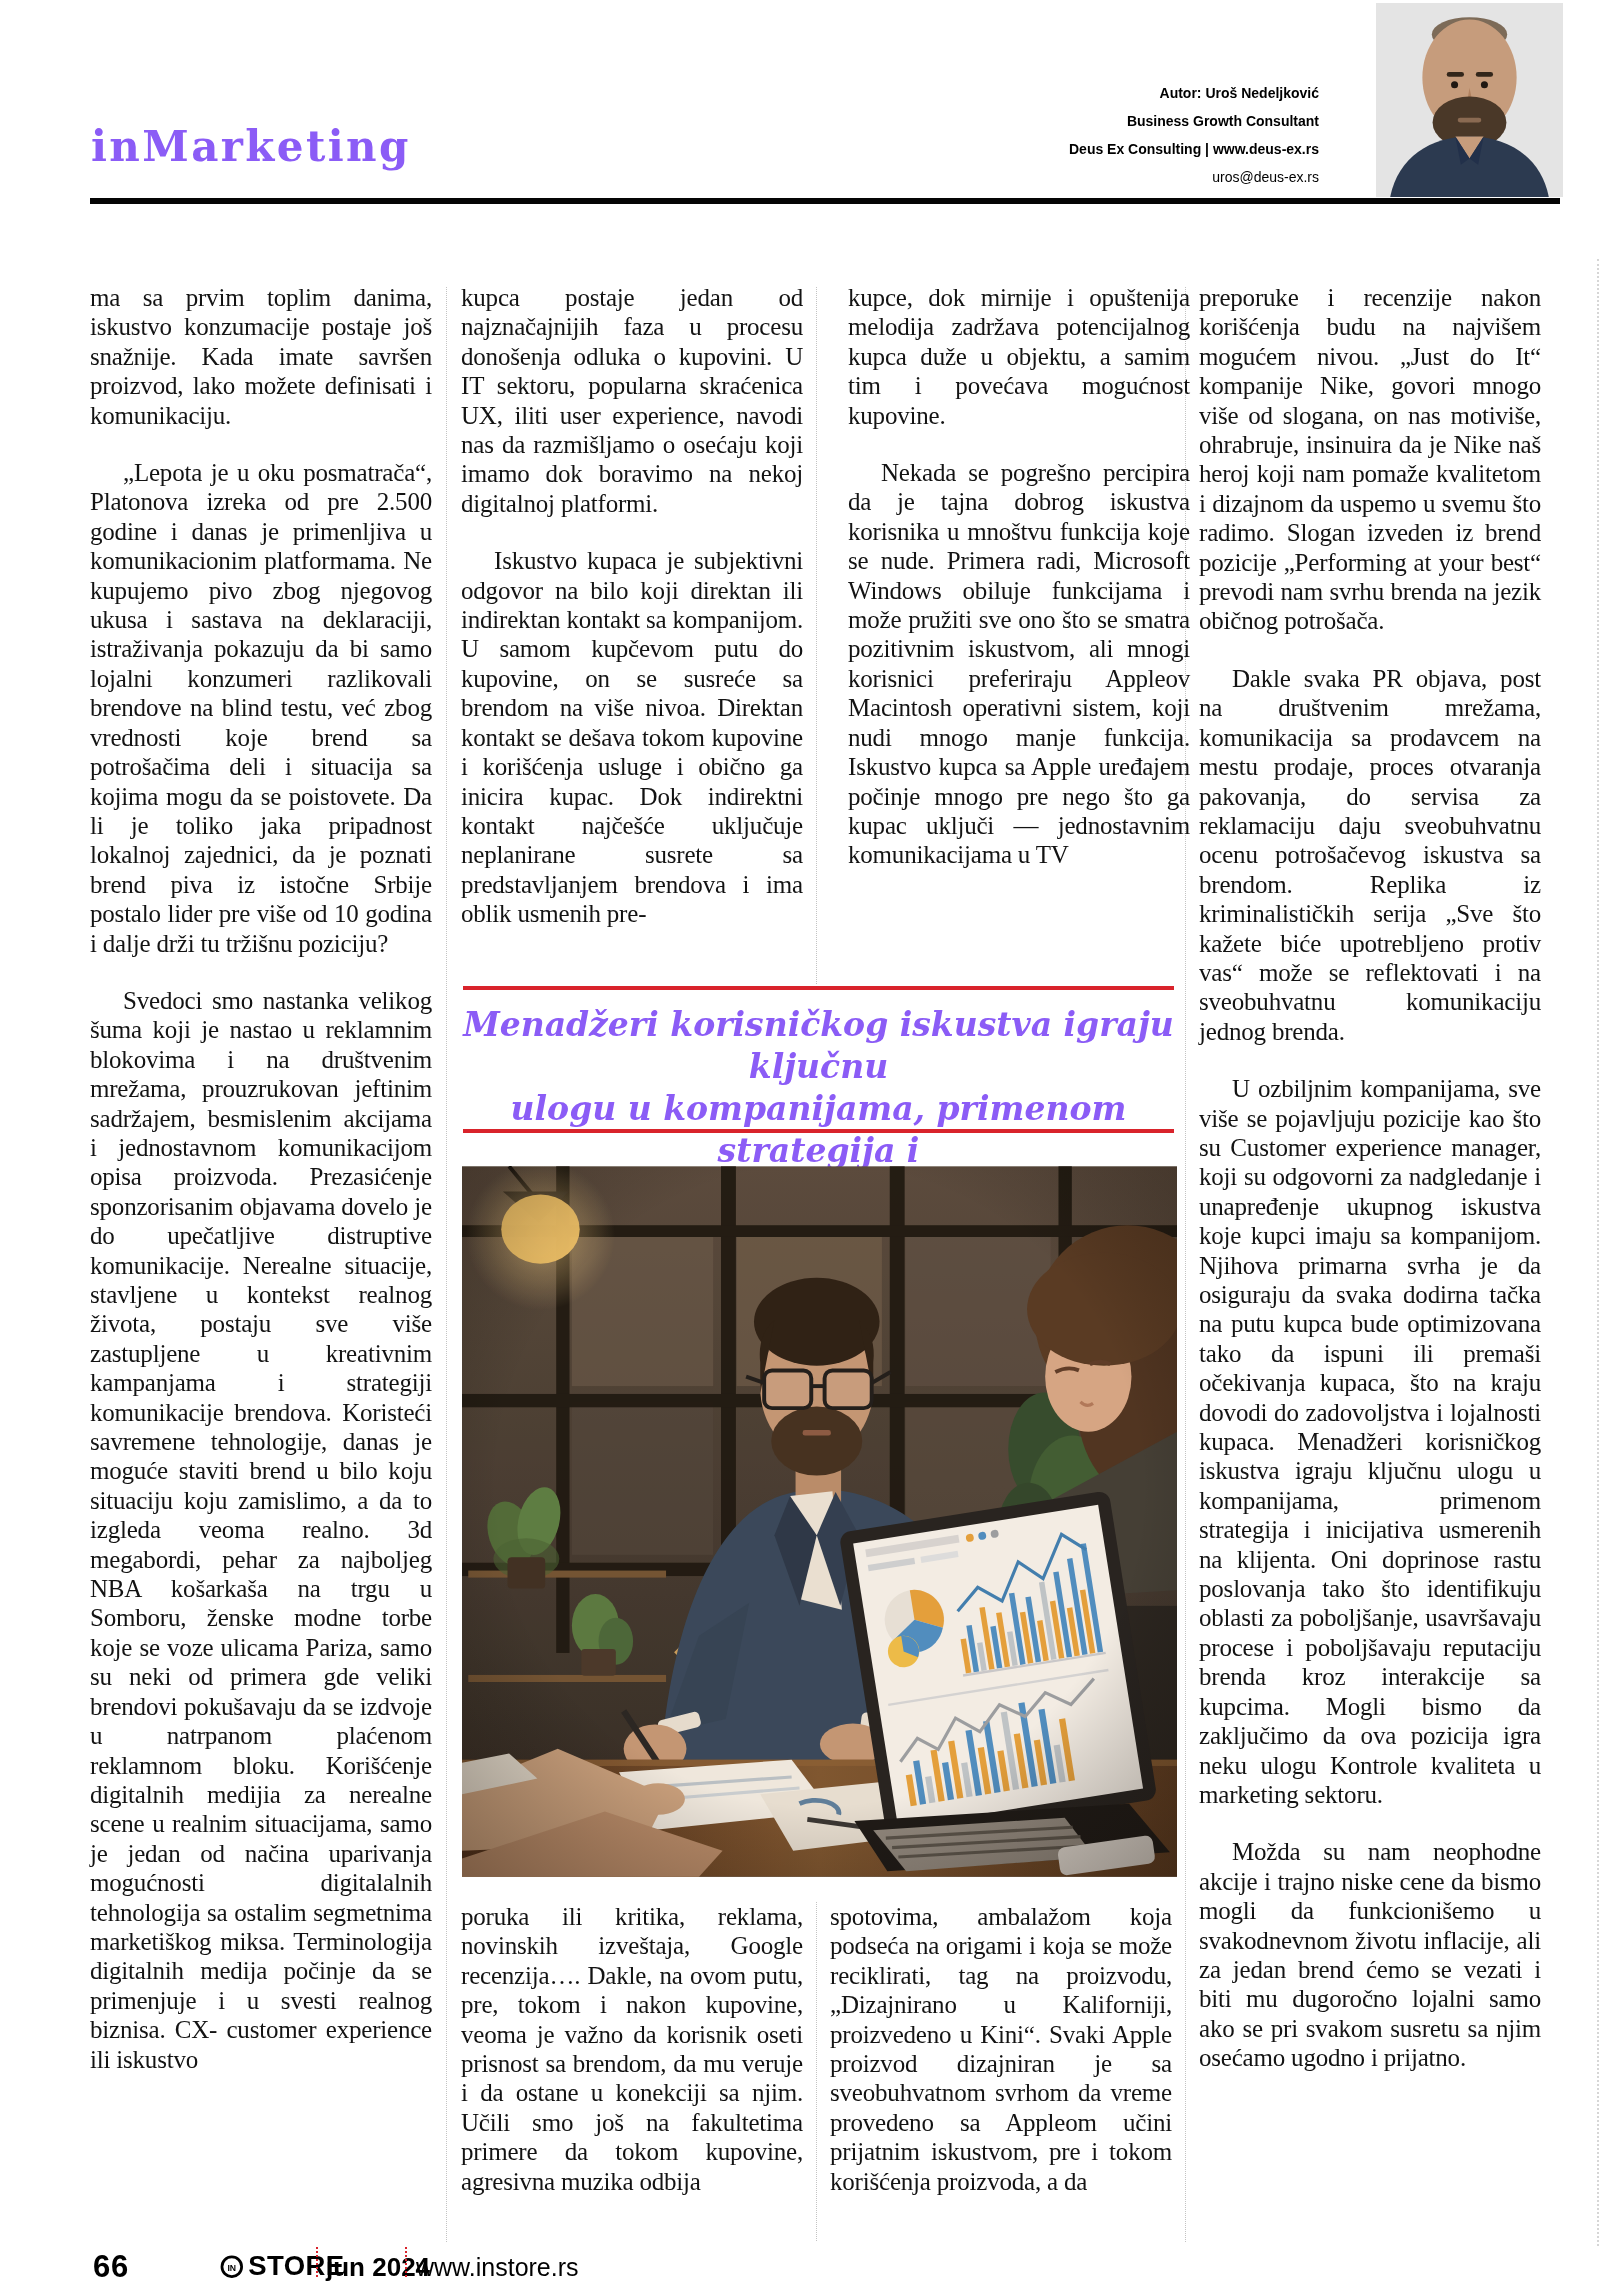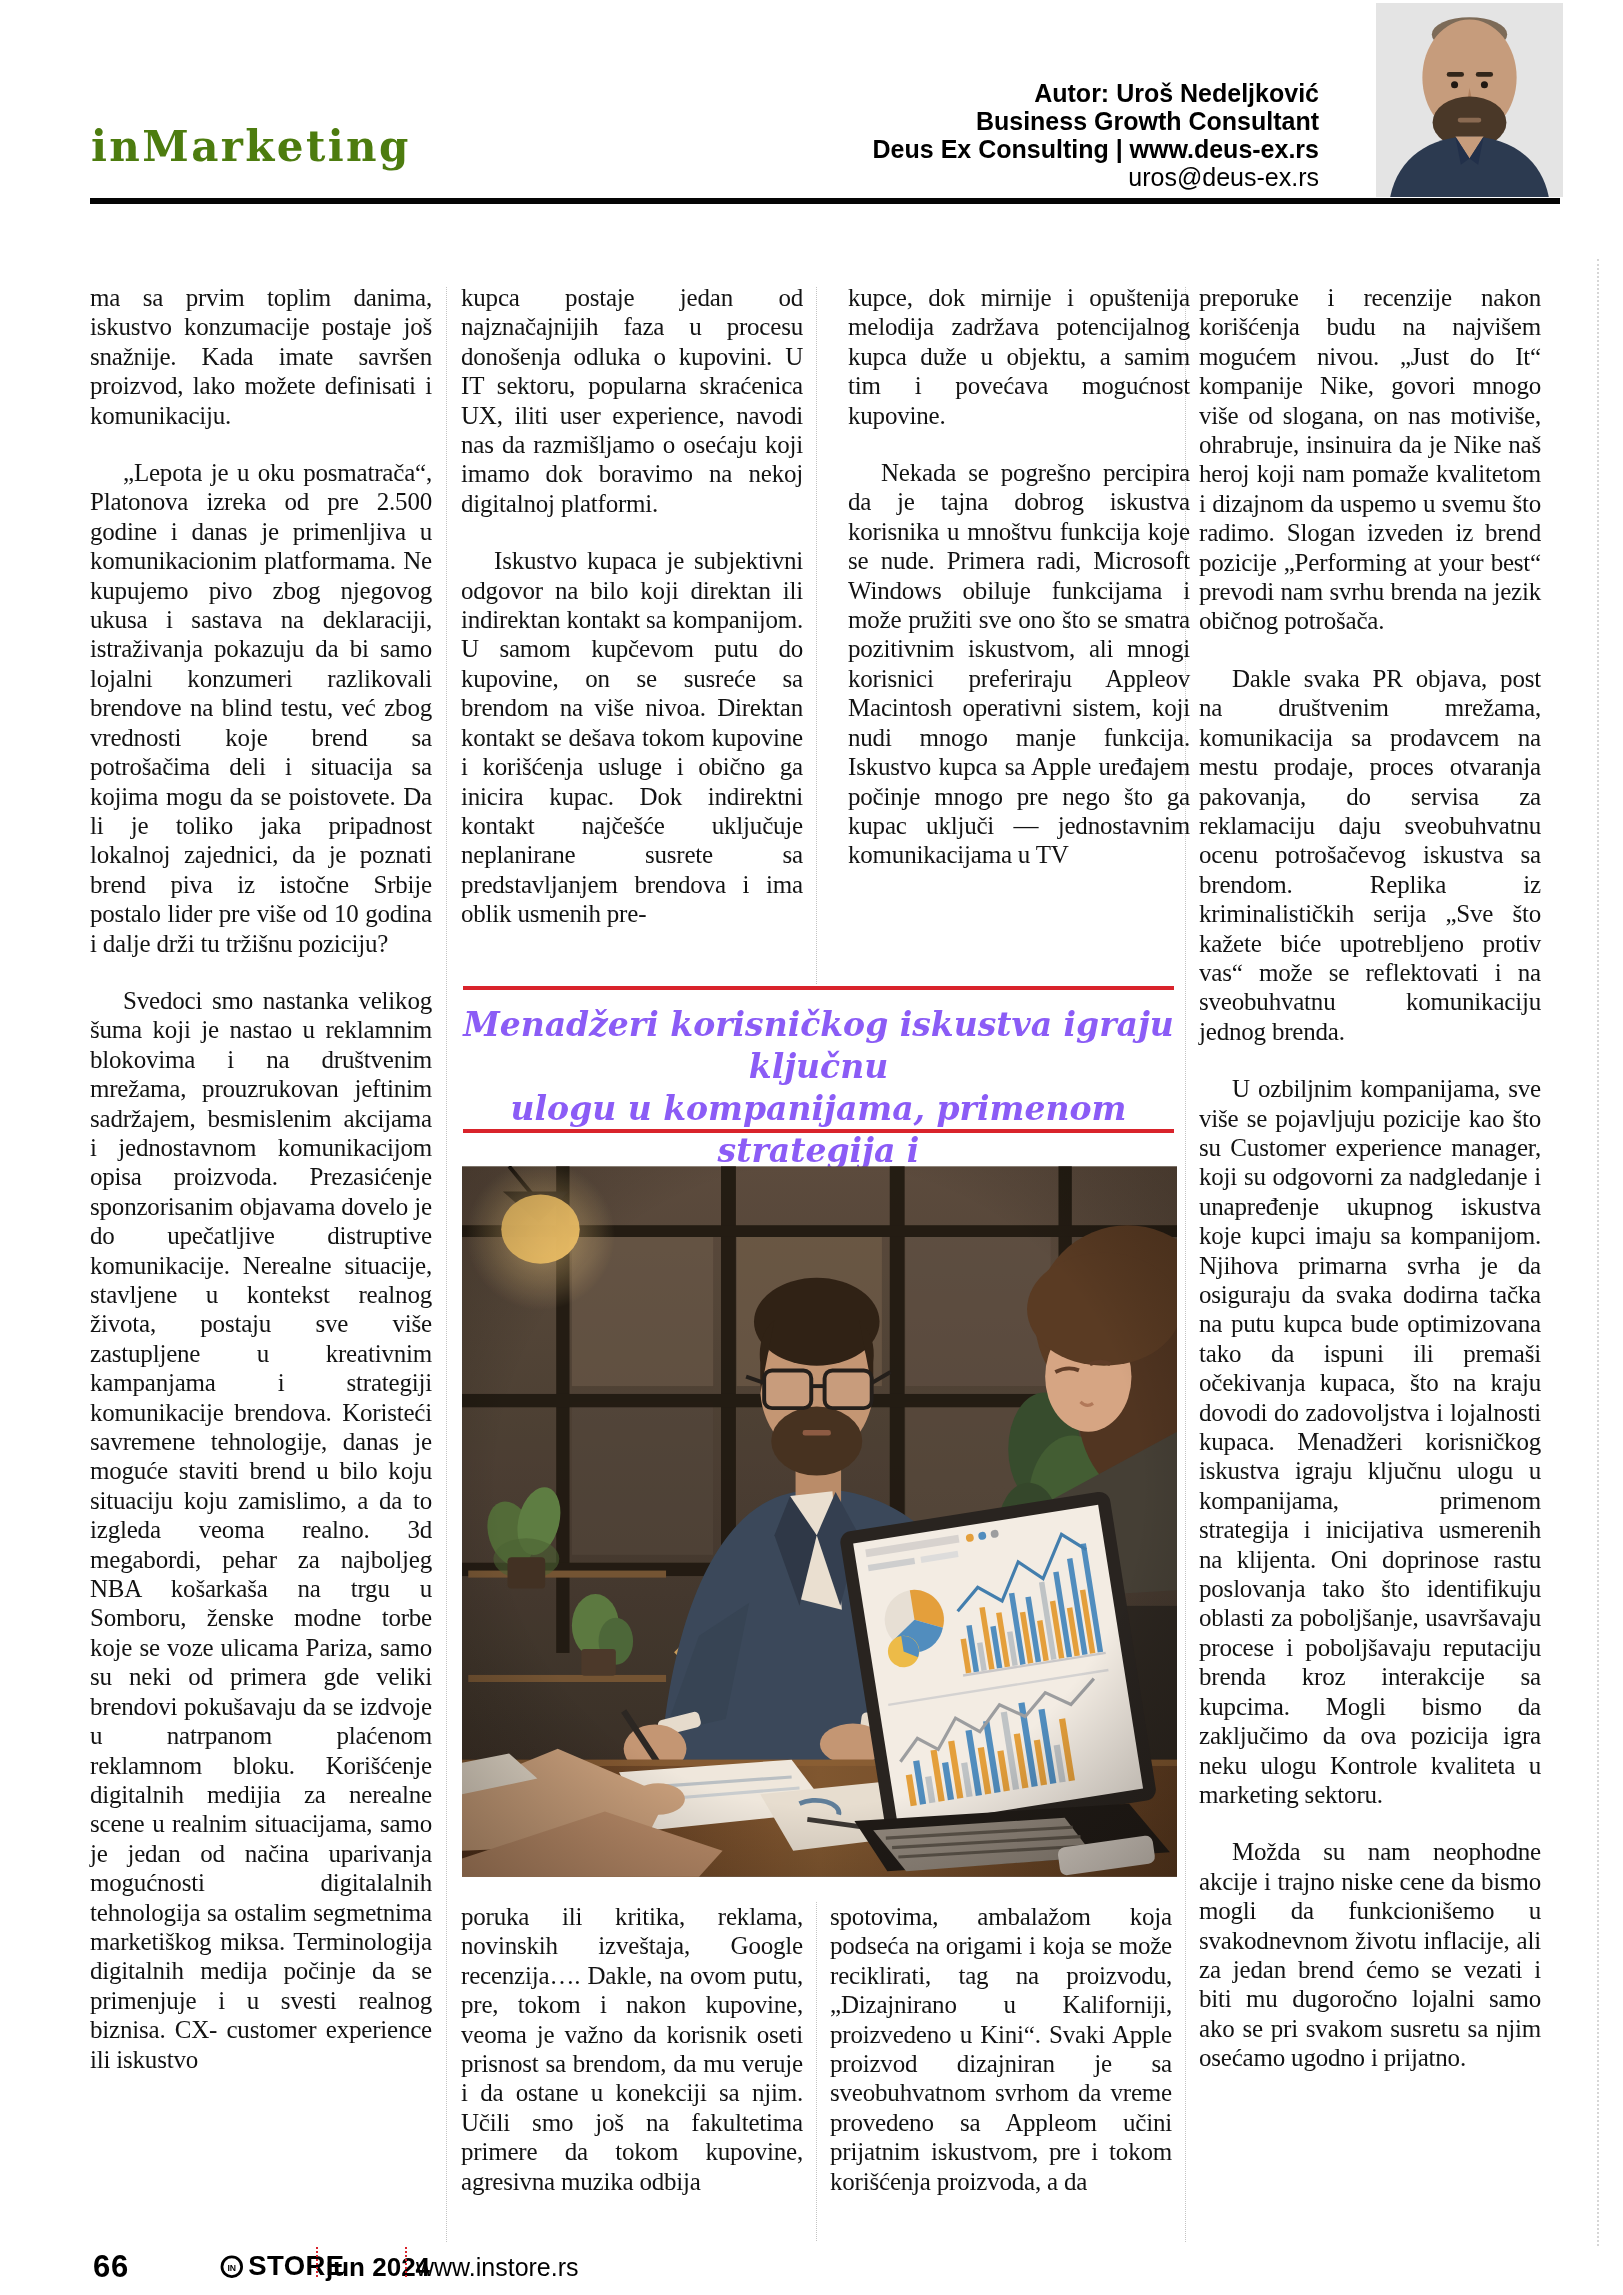--- a/index.html
+++ b/index.html
@@ -1,24 +1,24 @@
 <!DOCTYPE html>
 <html lang="sr-Latn" style="font-size:12.6px"><head>
 <meta charset="utf-8">
 <style>
   html,body { margin:0; padding:0; background:#ffffff; }
   #page { position:relative; width:1623px; height:2295px; background:#ffffff; overflow:hidden;
           font-family:"Liberation Serif", serif; }
 
   
   .masthead-logo { position:absolute; left:91px; top:126px; font-family:"DejaVu Serif", serif;
-                   font-weight:800; font-size:42px; letter-spacing:2.4px; color:#4d7c0f; line-height:1; }
+                   font-weight:800; font-size:42px; letter-spacing:2.4px; color:#8b5cf6; line-height:1; }
   .author-block { position:absolute; right:304px; top:79px; text-align:right;
                   font-family:"Liberation Sans", sans-serif; font-weight:700;
-                  font-size:25px; line-height:28px; color:#000; }
+                  font-size:14px; line-height:28px; color:#000; }
   .author-block .email { font-weight:400; }
   .header-rule { position:absolute; left:90px; top:198px; width:1470px; height:5.5px; background:#050505; }
   .headshot { position:absolute; left:1376px; top:3.1px; width:187px; height:194px; }
 
   
   .body-col { position:absolute; width:342px; font-family:"Liberation Serif", serif;
               font-size:25px; line-height:29.4px; color:#131313; text-align:justify;
               letter-spacing:-0.2px; }
   .para { margin:0; }
   .para + .para { margin-top:28px; text-indent:33px; }

